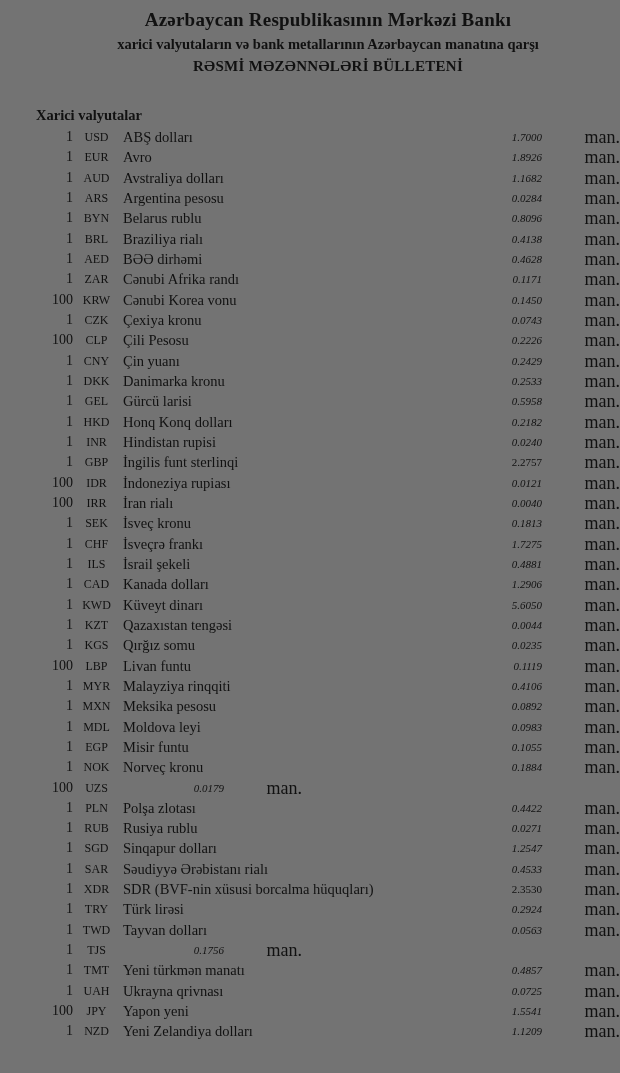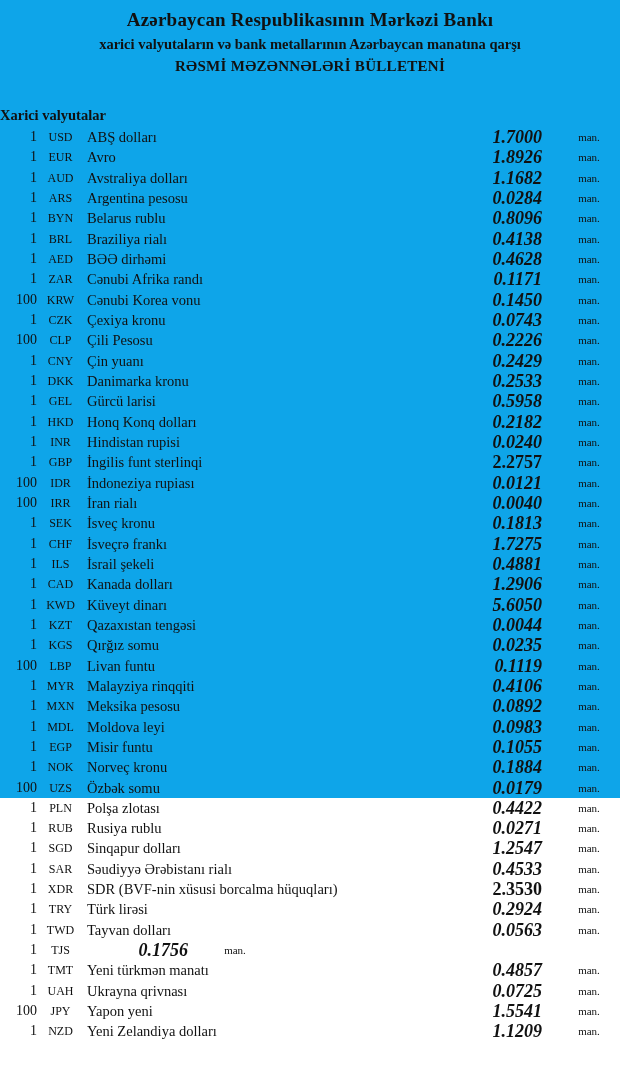--- a/index.html
+++ b/index.html
@@ -12,22 +12,23 @@
     height: 1073px;
     overflow: hidden;
     color: #111;
     font-family: "Liberation Serif", serif;
     -webkit-font-smoothing: antialiased;
   }
   * { box-sizing: border-box; }
 
   .page {
     width: 620px;
-    height: 798px;
-    background: #0ea5e9;
+    height: 1073px;
+    background: #737373;
+    padding-left: 36px;
   }
 
   .header {
     text-align: center;
     padding-top: 6px;
   }
   .title {
     font-size: 19px;
     font-weight: bold;
     line-height: 27px;
@@ -77,31 +78,31 @@
     flex: 1;
     text-align: left;
     padding-left: 3px;
     font-size: 14.5px;
     overflow: hidden;
   }
   .rate {
     width: 120px;
     text-align: right;
     padding-right: 16px;
-    font-size: 18px;
-    font-weight: bold;
+    font-size: 11px;
+    font-weight: normal;
     font-style: italic;
   }
   .rate.upright {
     font-style: normal;
   }
   .unit {
     width: 62px;
-    text-align: center;
-    font-size: 11px;
+    text-align: right;
+    font-size: 18px;
   }
 </style>
 </head>
 <body>
 
 <div class="page">
   <div class="header">
     <div class="title">Azərbaycan Respublikasının Mərkəzi Bankı</div>
     <div class="hline">xarici valyutaların və bank metallarının Azərbaycan manatına qarşı</div>
     <div class="bulletin">RƏSMİ MƏZƏNNƏLƏRİ BÜLLETENİ</div>
@@ -330,21 +331,20 @@
       <div class="row">
         <span class="cell qty">1</span>
         <span class="cell code">NOK</span>
         <span class="cell name">Norveç kronu</span>
         <span class="cell rate">0.1884</span>
         <span class="cell unit">man.</span>
       </div>
       <div class="row">
         <span class="cell qty">100</span>
         <span class="cell code">UZS</span>
-        <span class="cell name">Özbək somu</span>
         <span class="cell rate">0.0179</span>
         <span class="cell unit">man.</span>
       </div>
       <div class="row">
         <span class="cell qty">1</span>
         <span class="cell code">PLN</span>
         <span class="cell name">Polşa zlotası</span>
         <span class="cell rate">0.4422</span>
         <span class="cell unit">man.</span>
       </div>

